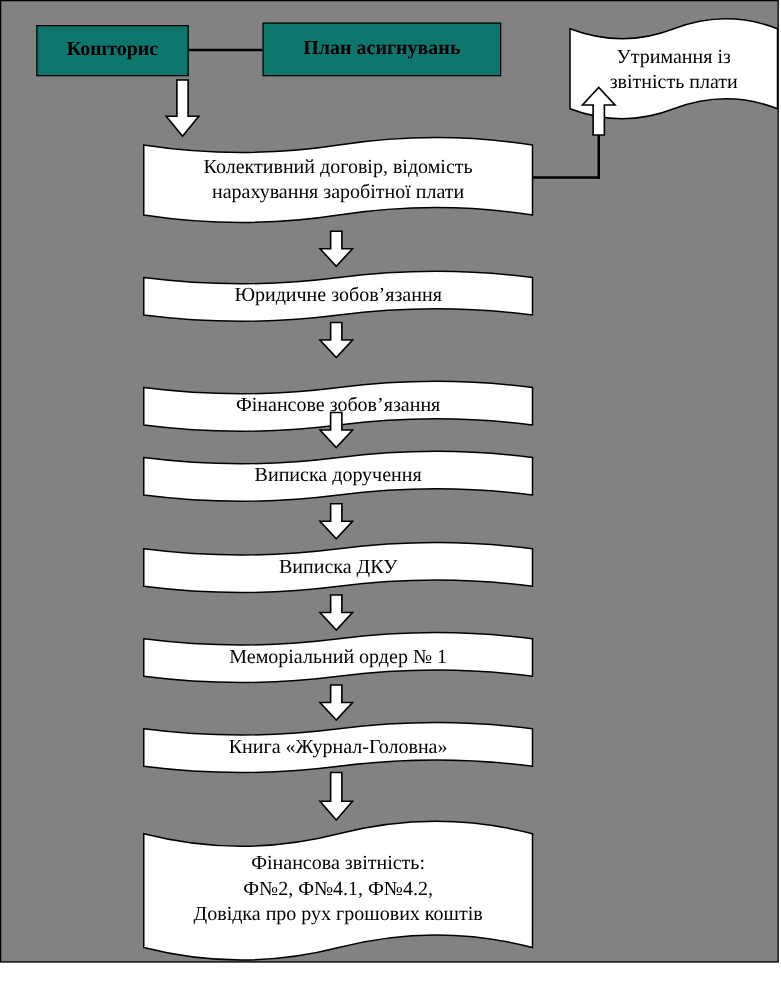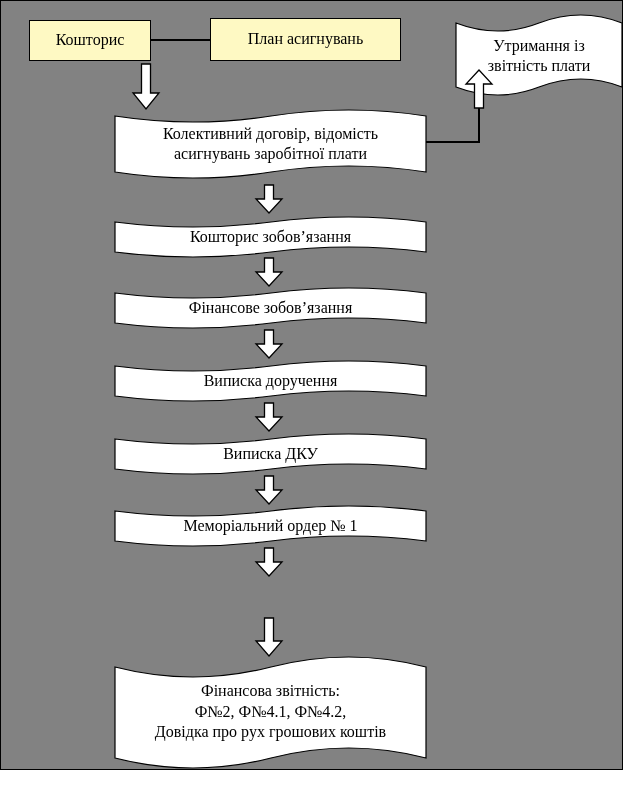--- a/index.html
+++ b/index.html
@@ -12,23 +12,24 @@
     overflow:hidden;
   }
   .board{
     position:absolute;left:0;top:0;
     width:621px;height:768px;
     background:#828282;
     border:1px solid #000;
   }
   .node{position:absolute;z-index:2;}
   .node.rect{
-    background:#fef9c3;
+    background:#0f766e;
     border:1px solid #000;
     box-sizing:border-box;
+    font-weight:bold;
   }
   .node .shape{
     position:absolute;left:0;top:0;width:100%;height:100%;
     overflow:visible;
   }
   .shape path{fill:#ffffff;stroke:#000;stroke-width:1.2;}
   .label{
     position:absolute;left:0;top:0;right:0;bottom:0;
     display:flex;align-items:center;justify-content:center;
     text-align:center;
@@ -66,45 +67,45 @@
 
     <svg class="arrow" style="left:131px;top:62px;width:28px;height:47px" viewBox="0 0 28 47" aria-hidden="true">
       <path d="M9.5,1 L18.5,1 L18.5,30 L27,30 L14,46 L1,30 L9.5,30 Z"></path>
     </svg>
 
     <div class="node" style="left:113px;top:103px;width:313px;height:80px">
       <svg class="shape" viewBox="0 0 313 80" preserveAspectRatio="none" aria-hidden="true">
         <path d="M1,12 Q79,24 157,12 Q235,0 312,12 L312,68 Q235,56 157,68 Q79,80 1,68 Z"></path>
       </svg>
       <div class="label">Колективний договір, відомість
-асигнувань заробітної плати</div>
+нарахування заробітної плати</div>
     </div>
 
     <div class="connector" style="left:425px;top:140px;width:54px;height:2px"></div>
     <div class="connector" style="left:477px;top:106px;width:2px;height:36px"></div>
     <svg class="arrow" style="left:464px;top:68px;width:28px;height:40px" viewBox="0 0 28 40" aria-hidden="true">
       <path d="M9.5,39 L18.5,39 L18.5,15 L27,15 L14,1 L1,15 L9.5,15 Z"></path>
     </svg>
 
     <svg class="arrow" style="left:254px;top:183px;width:28px;height:30px" viewBox="0 0 28 30" aria-hidden="true">
       <path d="M9.5,1 L18.5,1 L18.5,15 L27,15 L14,29 L1,15 L9.5,15 Z"></path>
     </svg>
 
     <div class="node" style="left:113px;top:212px;width:313px;height:48px">
       <svg class="shape" viewBox="0 0 313 48" preserveAspectRatio="none" aria-hidden="true">
         <path d="M1,9 Q79,19 157,9 Q235,-1 312,9 L312,39 Q235,29 157,39 Q79,49 1,39 Z"></path>
       </svg>
-      <div class="label">Кошторис зобов’язання</div>
+      <div class="label">Юридичне зобов’язання</div>
     </div>
 
     <svg class="arrow" style="left:254px;top:256px;width:28px;height:30px" viewBox="0 0 28 30" aria-hidden="true">
       <path d="M9.5,1 L18.5,1 L18.5,15 L27,15 L14,29 L1,15 L9.5,15 Z"></path>
     </svg>
 
-    <div class="node" style="left:113px;top:283px;width:313px;height:48px">
+    <div class="node" style="left:113px;top:300px;width:313px;height:48px">
       <svg class="shape" viewBox="0 0 313 48" preserveAspectRatio="none" aria-hidden="true">
         <path d="M1,9 Q79,19 157,9 Q235,-1 312,9 L312,39 Q235,29 157,39 Q79,49 1,39 Z"></path>
       </svg>
       <div class="label">Фінансове зобов’язання</div>
     </div>
 
     <svg class="arrow" style="left:254px;top:328px;width:28px;height:30px" viewBox="0 0 28 30" aria-hidden="true">
       <path d="M9.5,1 L18.5,1 L18.5,15 L27,15 L14,29 L1,15 L9.5,15 Z"></path>
     </svg>
 
@@ -134,20 +135,26 @@
       <svg class="shape" viewBox="0 0 313 48" preserveAspectRatio="none" aria-hidden="true">
         <path d="M1,9 Q79,19 157,9 Q235,-1 312,9 L312,39 Q235,29 157,39 Q79,49 1,39 Z"></path>
       </svg>
       <div class="label">Меморіальний ордер № 1</div>
     </div>
 
     <svg class="arrow" style="left:254px;top:546px;width:28px;height:30px" viewBox="0 0 28 30" aria-hidden="true">
       <path d="M9.5,1 L18.5,1 L18.5,15 L27,15 L14,29 L1,15 L9.5,15 Z"></path>
     </svg>
 
+    <div class="node" style="left:113px;top:573px;width:313px;height:48px">
+      <svg class="shape" viewBox="0 0 313 48" preserveAspectRatio="none" aria-hidden="true">
+        <path d="M1,9 Q79,19 157,9 Q235,-1 312,9 L312,39 Q235,29 157,39 Q79,49 1,39 Z"></path>
+      </svg>
+      <div class="label">Книга «Журнал-Головна»</div>
+    </div>
 
     <svg class="arrow" style="left:254px;top:616px;width:28px;height:40px" viewBox="0 0 28 40" aria-hidden="true">
       <path d="M9.5,1 L18.5,1 L18.5,24 L27,24 L14,39 L1,24 L9.5,24 Z"></path>
     </svg>
 
     <div class="node" style="left:113px;top:644px;width:313px;height:134px">
       <svg class="shape" viewBox="0 0 313 134" preserveAspectRatio="none" aria-hidden="true">
         <path d="M1,22 Q79,42 157,22 Q235,2 312,22 L312,113 Q235,93 157,113 Q79,133 1,113 Z"></path>
       </svg>
       <div class="label">Фінансова звітність:

